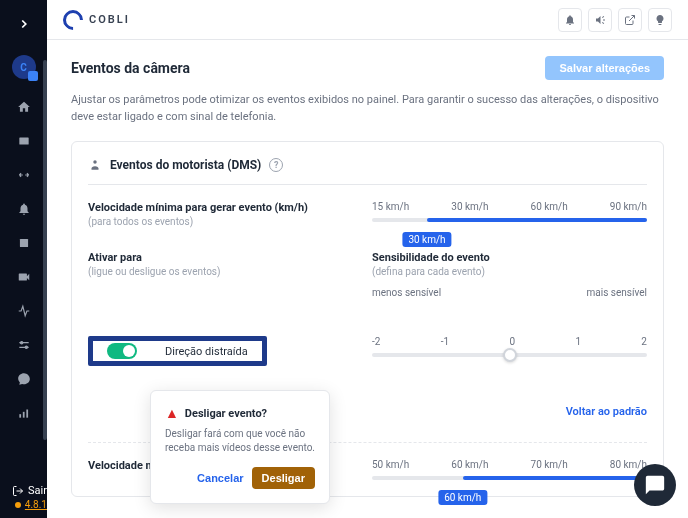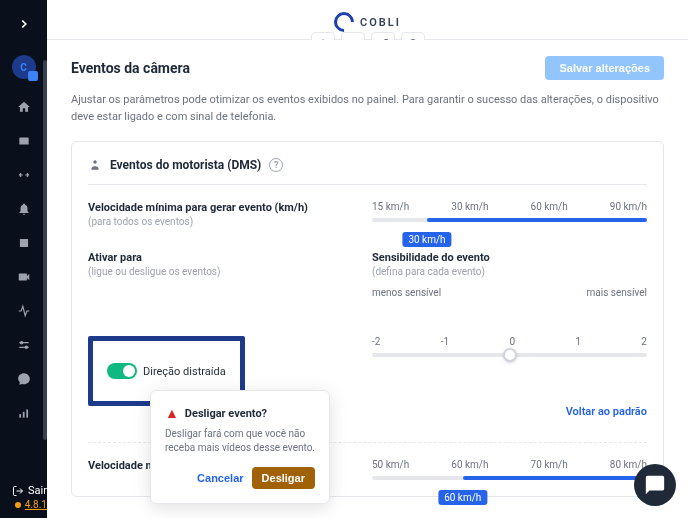--- a/index.html
+++ b/index.html
@@ -15,21 +15,21 @@
 .sidebar-nav { display: flex; flex-direction: column; align-items: center; gap: 18px; margin-top: 8px; }
 .sidebar-icon { width: 16px; height: 16px; color: #9ca3af; cursor: pointer; display: flex; align-items: center; justify-content: center; }
 .sidebar-bottom { position: absolute; bottom: 8px; width: 100%; display: flex; flex-direction: column; align-items: flex-end; gap: 2px; }
 .sidebar-exit { color: #fff; font-size: 11px; display: flex; align-items: center; gap: 4px; cursor: pointer; }
 .sidebar-version { color: #f59e0b; font-size: 10px; text-decoration: underline; }
 .sidebar-dot { width: 6px; height: 6px; background: #f59e0b; border-radius: 50%; }
 .sidebar-scroll { position: absolute; right: 0; top: 60px; width: 4px; height: 380px; background: #374151; border-radius: 2px; }
 
 
 .main { flex: 1; display: flex; flex-direction: column; overflow: hidden; }
-.topbar { height: 40px; background: #fff; display: flex; align-items: center; justify-content: space-between; padding: 12px 16px; border-bottom: 1px solid #e5e7eb; flex-direction: column; }
+.topbar { height: 40px; background: #fff; display: flex; align-items: center; justify-content: space-between; padding: 6px 16px; border-bottom: 1px solid #e5e7eb; }
 .brand { display: flex; align-items: center; gap: 6px; }
 .brand-logo { width: 20px; height: 20px; border: 3px solid #1e40af; border-radius: 50%; border-right-color: transparent; transform: rotate(45deg); }
 .brand-text { font-size: 11px; letter-spacing: 2px; color: #374151; font-weight: 600; }
 .topbar-actions { display: flex; gap: 6px; }
 .topbar-btn { width: 24px; height: 24px; border: 1px solid #e5e7eb; border-radius: 4px; background: #fff; display: flex; align-items: center; justify-content: center; color: #6b7280; font-size: 12px; cursor: pointer; }
 
 .content { padding: 16px 24px; overflow-y: auto; flex: 1; background: #fff; position: relative; }
 .header-row { display: flex; justify-content: space-between; align-items: center; margin-bottom: 12px; }
 .page-title { font-size: 14px; font-weight: 700; color: #1f2937; }
 .save-btn { background: #93c5fd; color: #fff; border: none; padding: 6px 14px; border-radius: 4px; font-size: 11px; font-weight: 600; cursor: pointer; }
@@ -48,21 +48,21 @@
 
 .slider-ticks { display: flex; justify-content: space-between; font-size: 10px; color: #6b7280; margin-bottom: 6px; }
 .slider-track { height: 4px; background: #e5e7eb; border-radius: 2px; position: relative; }
 .slider-fill { position: absolute; height: 100%; background: #2563eb; border-radius: 2px; }
 .slider-handle { position: absolute; width: 14px; height: 14px; background: #fff; border: 2px solid #d1d5db; border-radius: 50%; top: 50%; transform: translate(-50%, -50%); box-shadow: 0 1px 3px rgba(0,0,0,0.15); }
 .slider-badge { position: absolute; top: 14px; transform: translateX(-50%); background: #2563eb; color: #fff; font-size: 10px; padding: 2px 6px; border-radius: 3px; white-space: nowrap; }
 
 .sens-row { display: flex; justify-content: space-between; font-size: 10px; color: #6b7280; margin-bottom: 30px; }
 
 
-.toggle-highlight { border: 5px solid #1e3a8a; padding: 22px 14px; display: inline-flex; align-items: center; gap: 6px; border-radius: 2px; }
+.toggle-highlight { border: 5px solid #1e3a8a; padding: 2px 14px; display: inline-flex; align-items: center; gap: 28px; border-radius: 2px; }
 .toggle { width: 30px; height: 16px; background: #10b981; border-radius: 10px; position: relative; cursor: pointer; }
 .toggle::after { content: ""; position: absolute; width: 12px; height: 12px; background: #fff; border-radius: 50%; top: 2px; right: 2px; }
 .toggle-label { font-size: 11px; color: #1f2937; }
 
 .reset-link { color: #2563eb; font-size: 11px; font-weight: 600; cursor: pointer; float: right; margin-top: 48px; text-align: center; }
 
 .divider { border-top: 1px dashed #e5e7eb; margin: 24px 0 16px; }
 
 
 .popover { position: absolute; background: #fff; border: 1px solid #e5e7eb; border-radius: 6px; box-shadow: 0 4px 18px rgba(0,0,0,0.12); padding: 14px; width: 180px; left: 103px; top: 350px; z-index: 10; }

